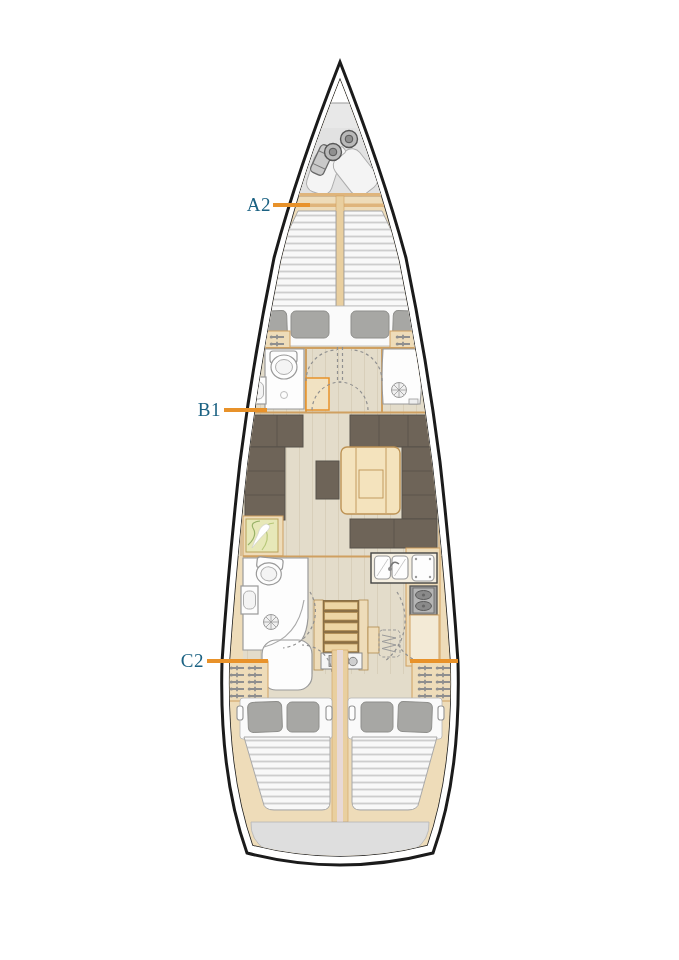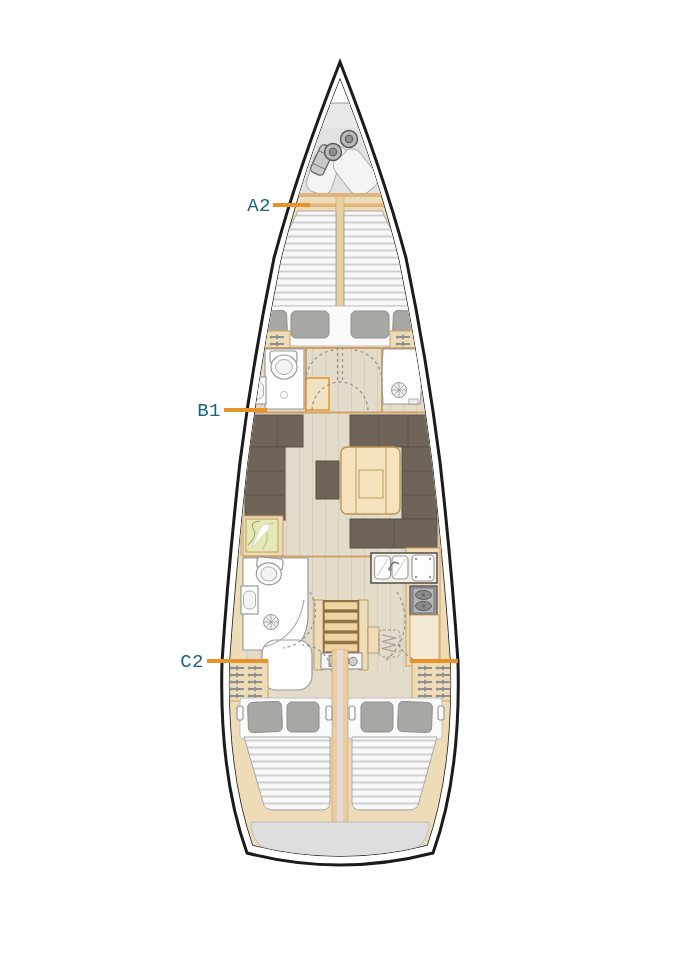--- a/index.html
+++ b/index.html
@@ -1,17 +1,17 @@
 <!DOCTYPE html>
 <html style="--hull-outline: #1b1b1b; --wood: #eedcb9; --wood-trim: #cfa061; --floor: #e3dcca; --sofa: #6e6458; --table-wood: #f4e3bd; --mattress: #f8f8f8; --mattress-rib: #cdcdcd; --pillow: #a7a7a4; --locker-gray: #e8e8e8; --fixture-white: #fdfdfd; --stern-gray: #dedede; --map: #e7e8b8; --label-text: #1b6283; --label-line: #e8922a;"><head>
 <meta charset="utf-8">
 <style>
   html,body{margin:0;padding:0;background:#ffffff;}
   #stage{position:relative;width:679px;height:960px;background:#fff;overflow:hidden;
-         font-family:Liberation Mono, monospace;}
+         font-family:Liberation Serif, serif;}
   svg{display:block}
   
   .hull-line{stroke:var(--hull-outline,#1b1b1b);}
   .wood{fill:var(--wood,#eedcb9);}
   .floor{fill:var(--floor,#e3dcca);}
   .sofa{fill:var(--sofa,#6e6458);stroke:#59524a;stroke-width:1;}
   .sofa-line{stroke:#59524a;stroke-width:.8;}
   .table{fill:var(--table-wood,#f4e3bd);stroke:#bd9355;stroke-width:1.4;}
   .mat-bg{fill:var(--mattress,#f8f8f8);}
   .mat-rib{fill:var(--mattress-rib,#cdcdcd);}

